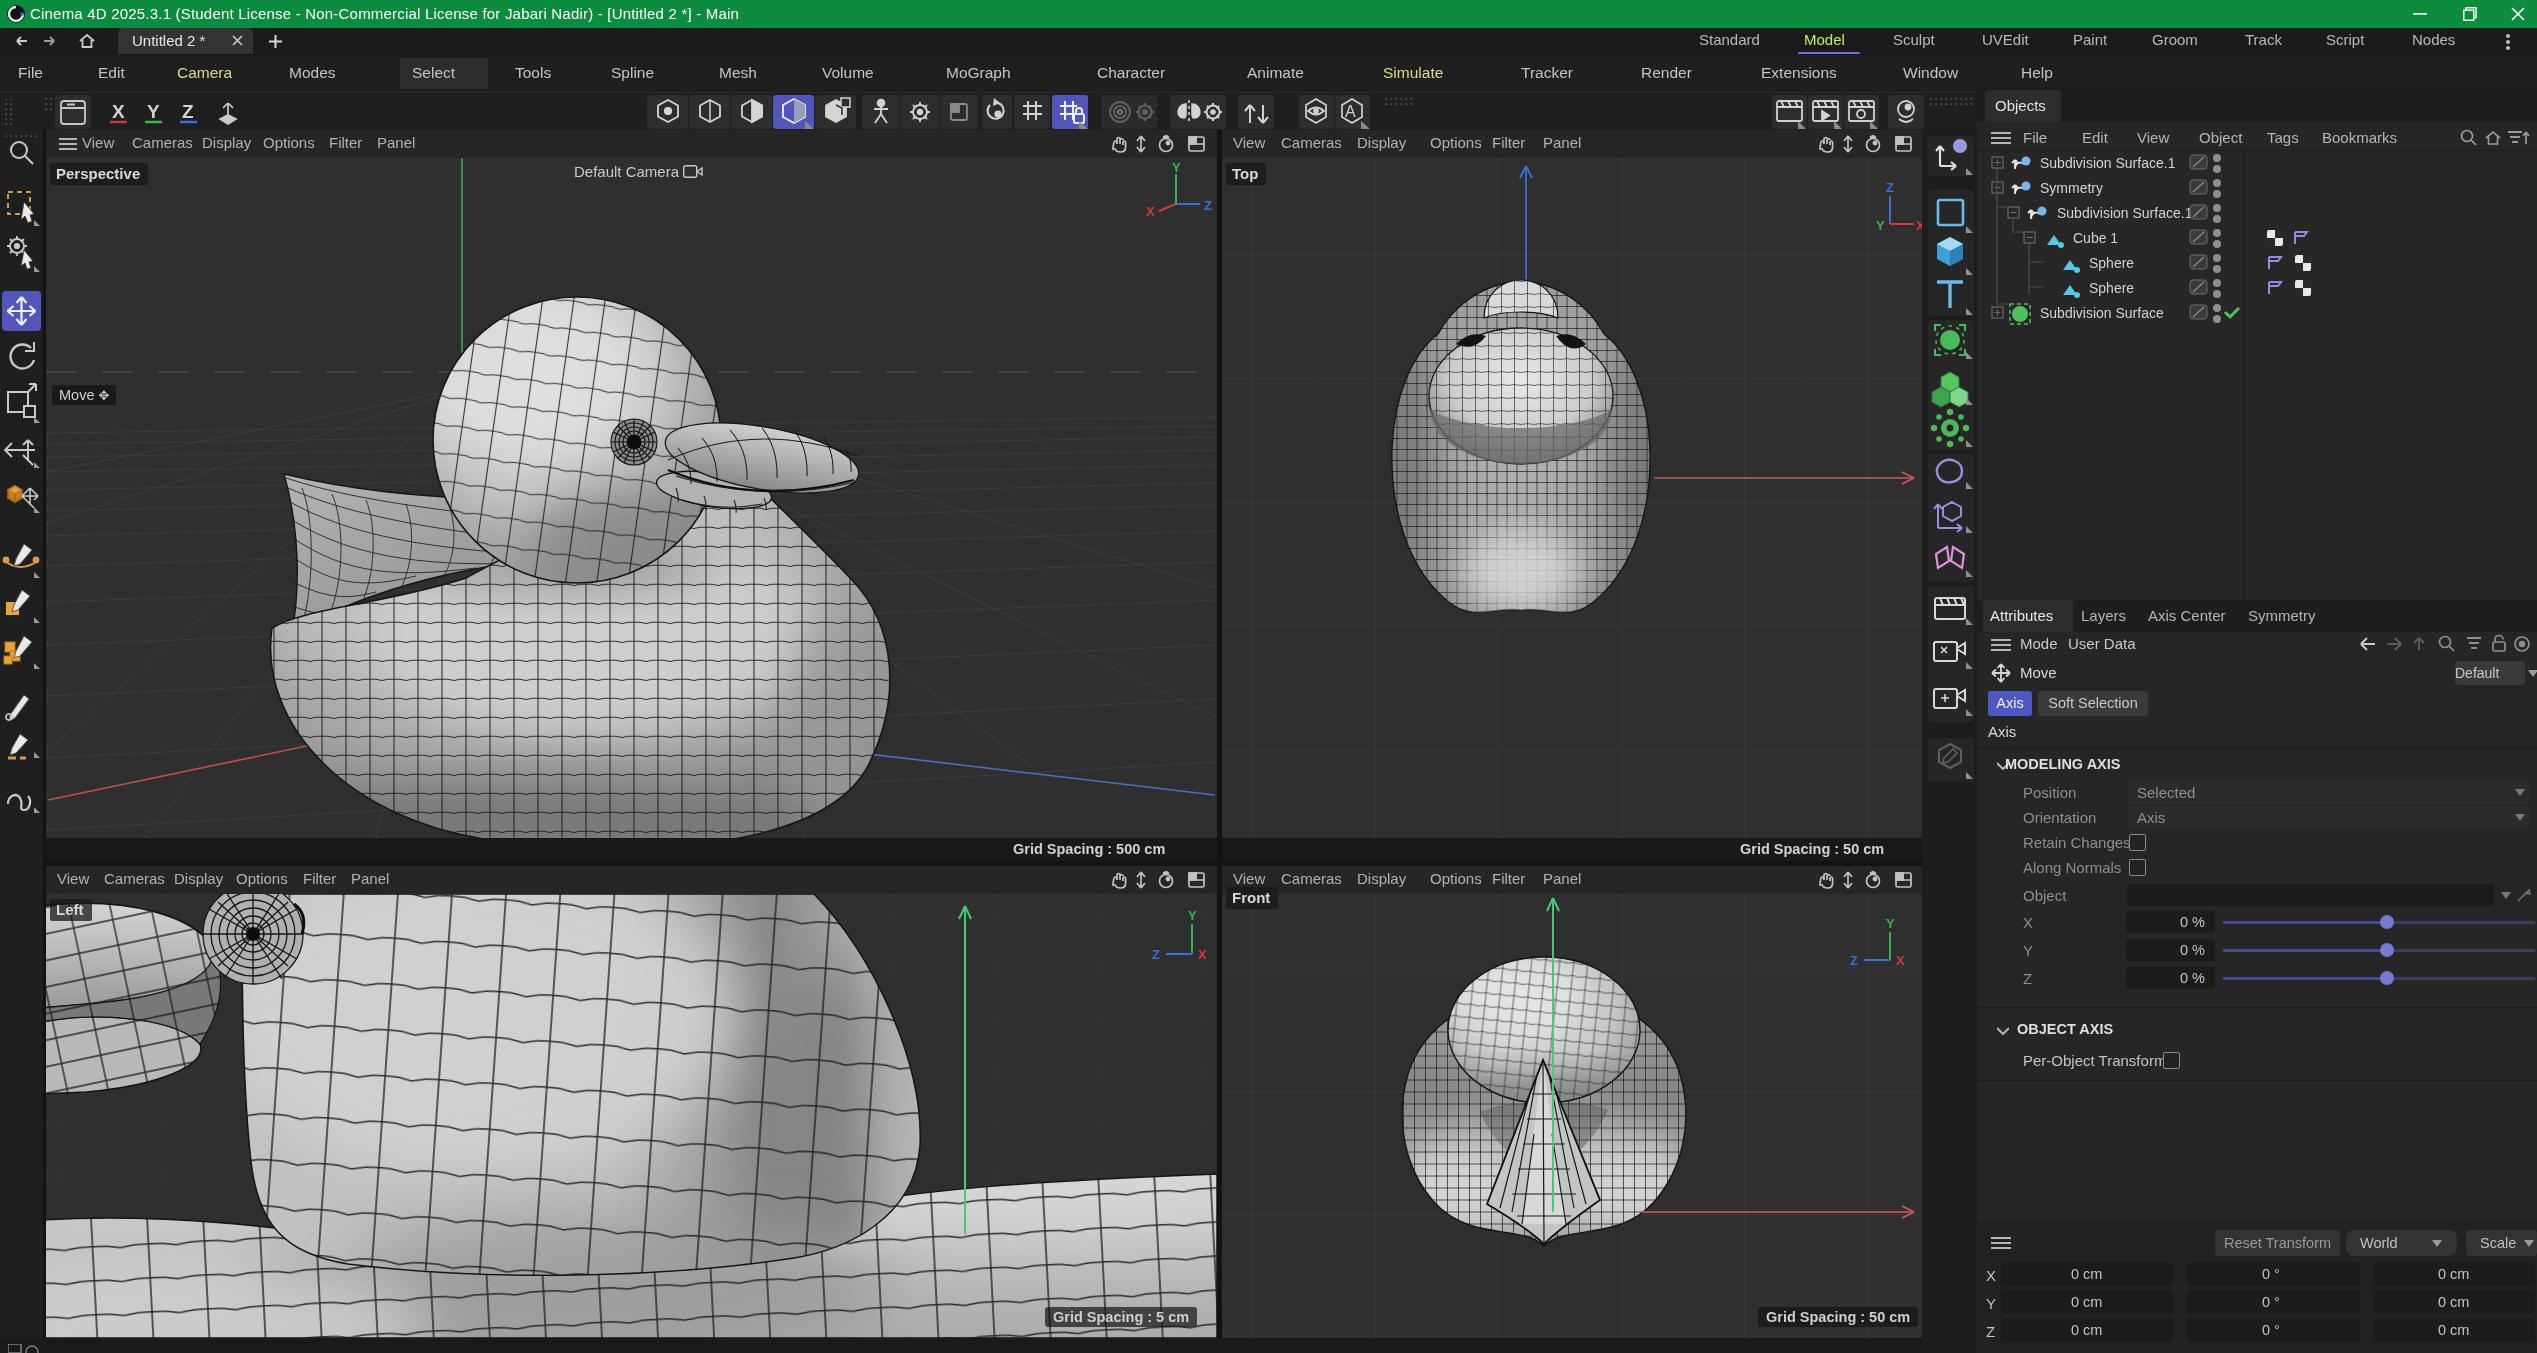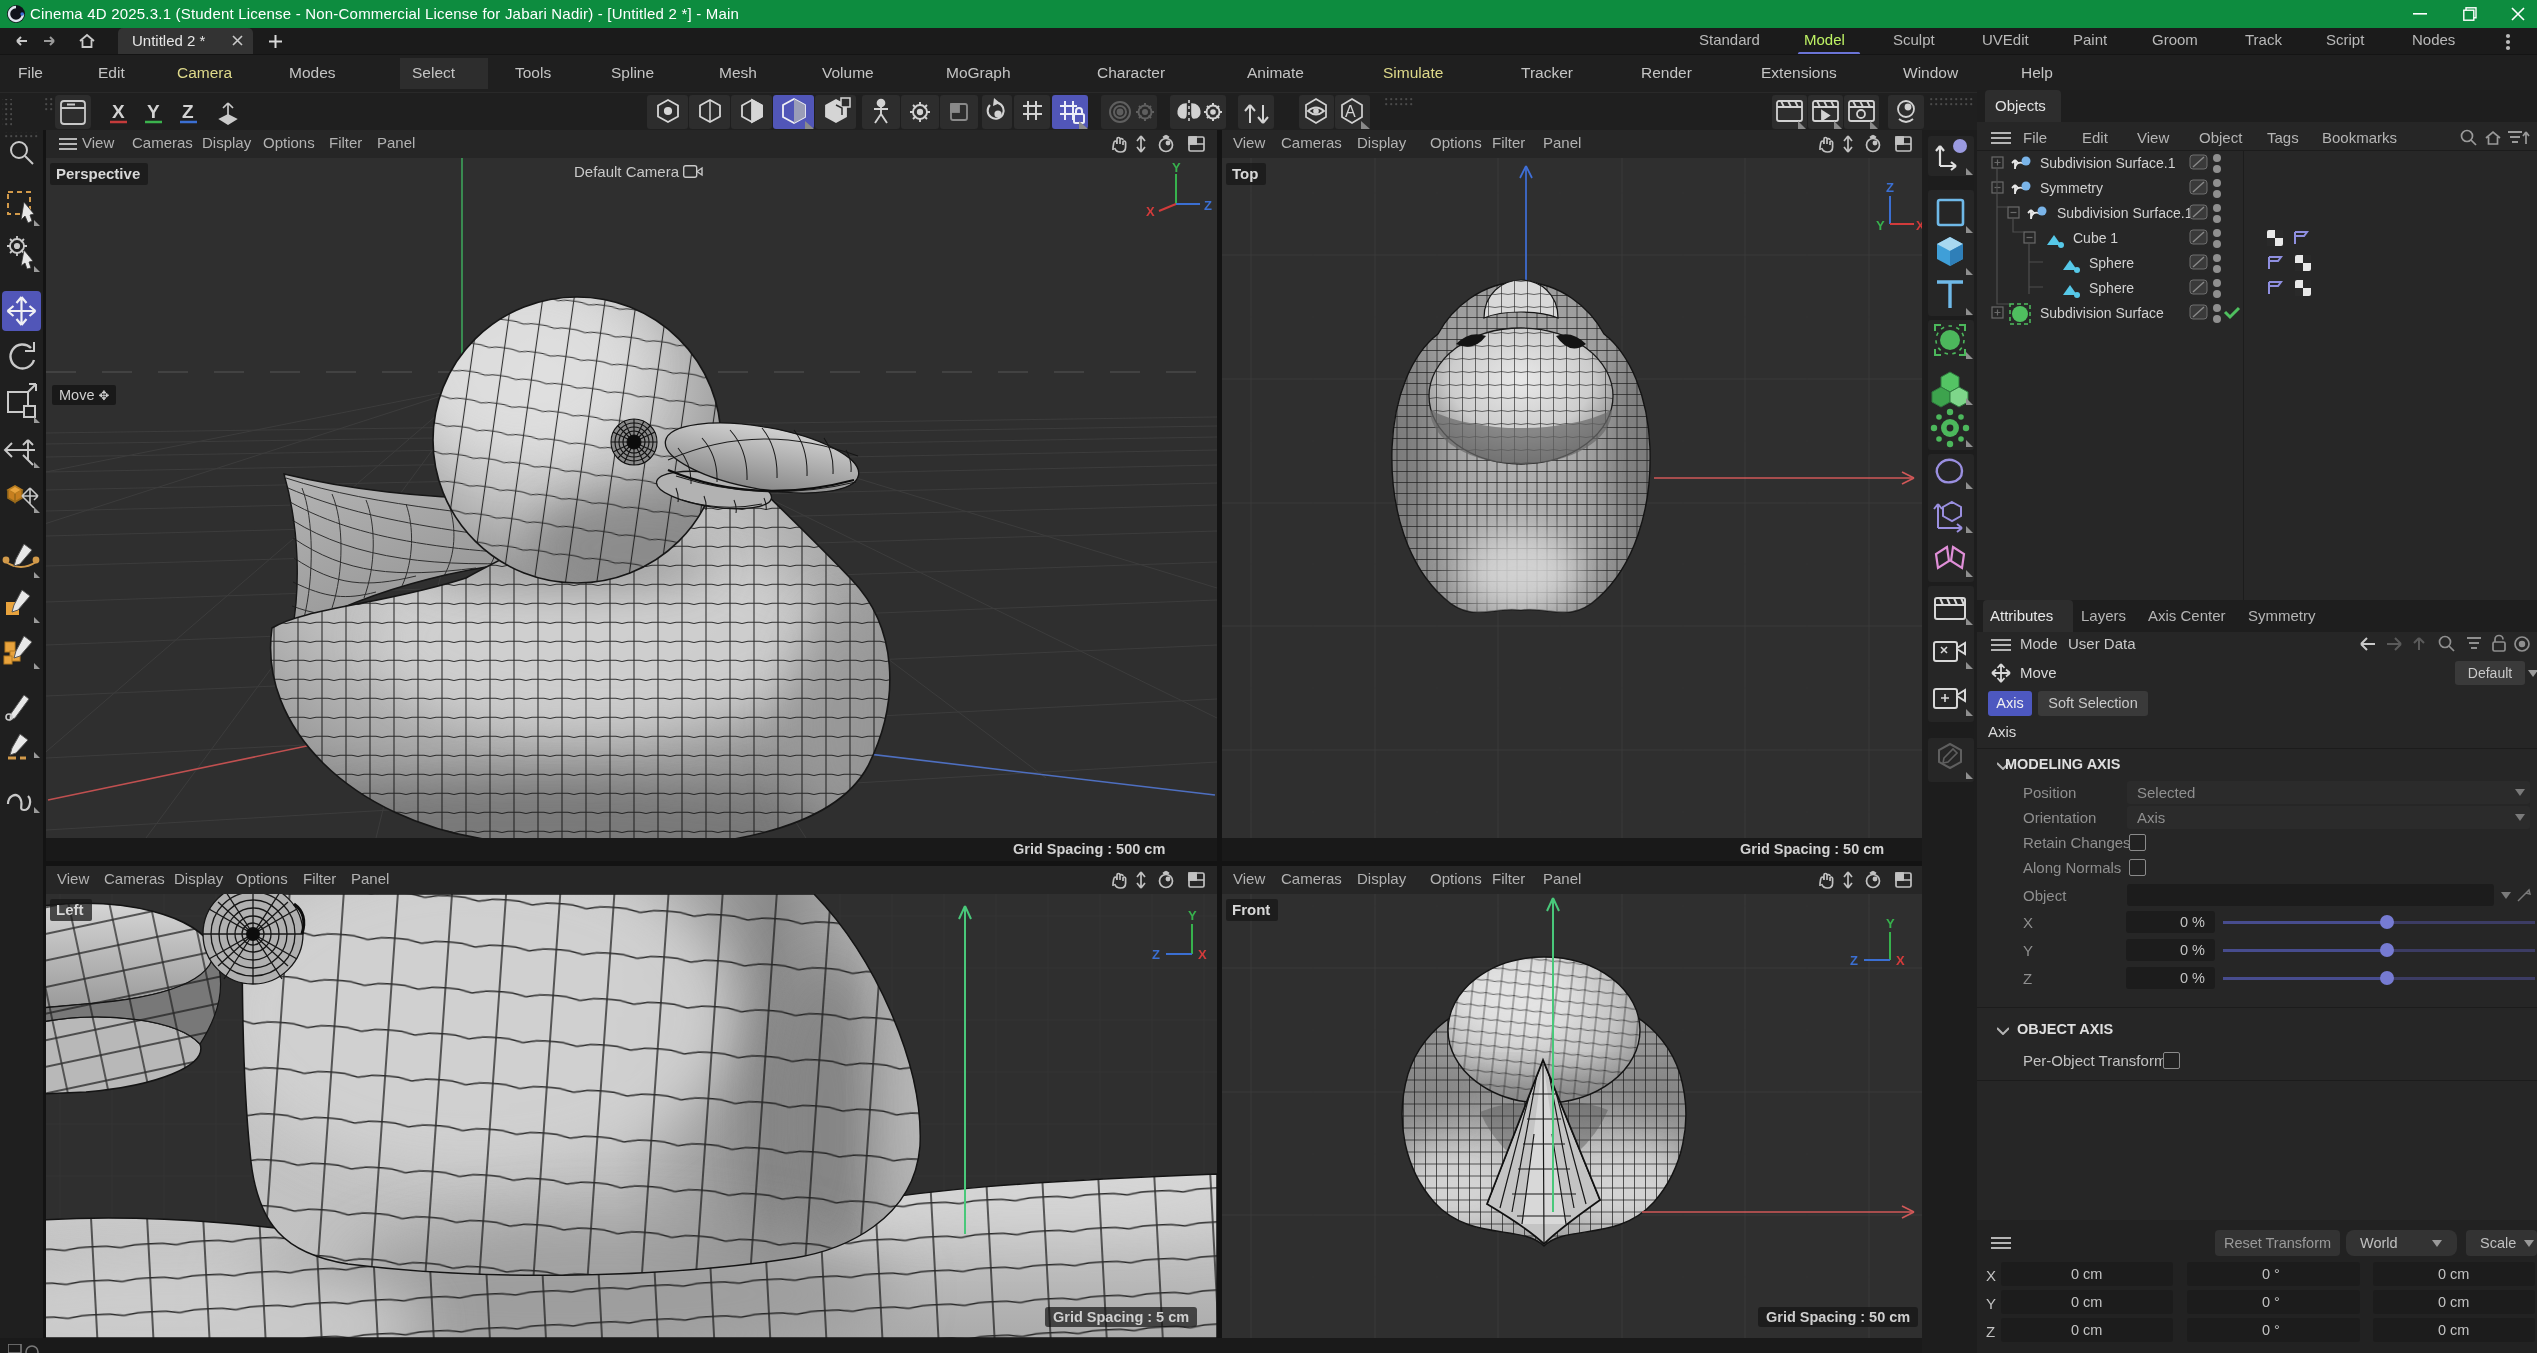--- a/index.html
+++ b/index.html
@@ -807,21 +807,21 @@
           <path d="M32 2v16M32 2l-4 5M32 2l4 5M32 18l-4-5M32 18l4-5"></path>
           <circle cx="57" cy="11" r="6.5"></circle>
           <path d="M57 4.5v-3M57 1.5l-3 2M57 1.5l3 2"></path>
           <circle cx="59" cy="9" r="1.6" fill="#c2c2c2"></circle>
           <rect x="80" y="3" width="15" height="14" rx="1.5"></rect>
           <path d="M80 10h15M87 3v7"></path>
           <rect x="80" y="3" width="7" height="7" fill="#c2c2c2"></rect>
         </g>
       </svg>
 </div>
-<div class="vplabel" style="left:4px;top:33px">Front</div>
+<div class="vplabel" style="left:4px;top:21px">Front</div>
 <div class="gridlabel" style="left:536px;top:441px">Grid Spacing : 50 cm</div>
 </div>
 
 <div class="abs" id="midstrip">
 <svg width="55" height="1223" viewBox="0 0 55 1223">
 <g fill="#262626">
 <rect x="6" y="6" width="46" height="40" rx="3"></rect>
 <rect x="6" y="60" width="46" height="126" rx="3"></rect>
 <rect x="6" y="190" width="46" height="130" rx="3"></rect>
 <rect x="6" y="324" width="46" height="128" rx="3"></rect>
@@ -1076,21 +1076,21 @@
         <circle cx="163" cy="10" r="7"></circle>
         <circle cx="163" cy="10" r="2.4" fill="#8f8f8f"></circle>
       </g>
   </svg>
   <svg class="abs" style="left:14px;top:573px" width="20" height="20" viewBox="0 0 20 20">
       <g stroke="#d8d8d8" stroke-width="1.8" fill="none">
         <path d="M10 1v18M1 10h18M10 1l-3.5 4M10 1l3.5 4M10 19l-3.5-4M10 19l3.5-4M1 10l4-3.5M1 10l4 3.5M19 10l-4-3.5M19 10l-4 3.5"></path>
       </g>
     </svg>
   <span class="abs" style="left:43px;top:574px;font-size:15px;color:#d8d8d8">Move</span>
-  <div class="abs" style="left:478px;top:571px;width:70px;height:24px;background:#3a3a3a;border-radius:3px;color:#c9c9c9;font-size:14px;text-align:center;line-height:24px">Default</div>
+  <div class="abs" style="left:478px;top:571px;width:70px;height:24px;background:#3a3a3a;border-radius:3px;color:#c9c9c9;font-size:14px;line-height:24px">Default</div>
   <svg class="abs" style="left:551px;top:580px" width="10" height="8">
       <path d="M0 0l5 7 5-7z" fill="#9a9a9a"></path>
     </svg>
   <div class="abs" style="left:11px;top:601px;width:44px;height:25px;background:#4d58c0;border-radius:3px;color:#f0f0f0;font-size:14.5px;text-align:center;line-height:25px">Axis</div>
   <div class="abs" style="left:61px;top:601px;width:110px;height:25px;background:#3a3a3a;border-radius:3px;color:#c9c9c9;font-size:14.5px;text-align:center;line-height:25px">Soft Selection</div>
   <span class="abs" style="left:11px;top:633px;font-size:15px;color:#d8d8d8">Axis</span>
   <div class="abs" style="left:0;top:658px;width:560px;height:1px;background:#1c1c1c"></div>
   <svg class="abs" style="left:20px;top:672px" width="12" height="8">
       <path d="M0 1l6 6 6-6" stroke="#b5b5b5" stroke-width="2" fill="none"></path>
     </svg>

